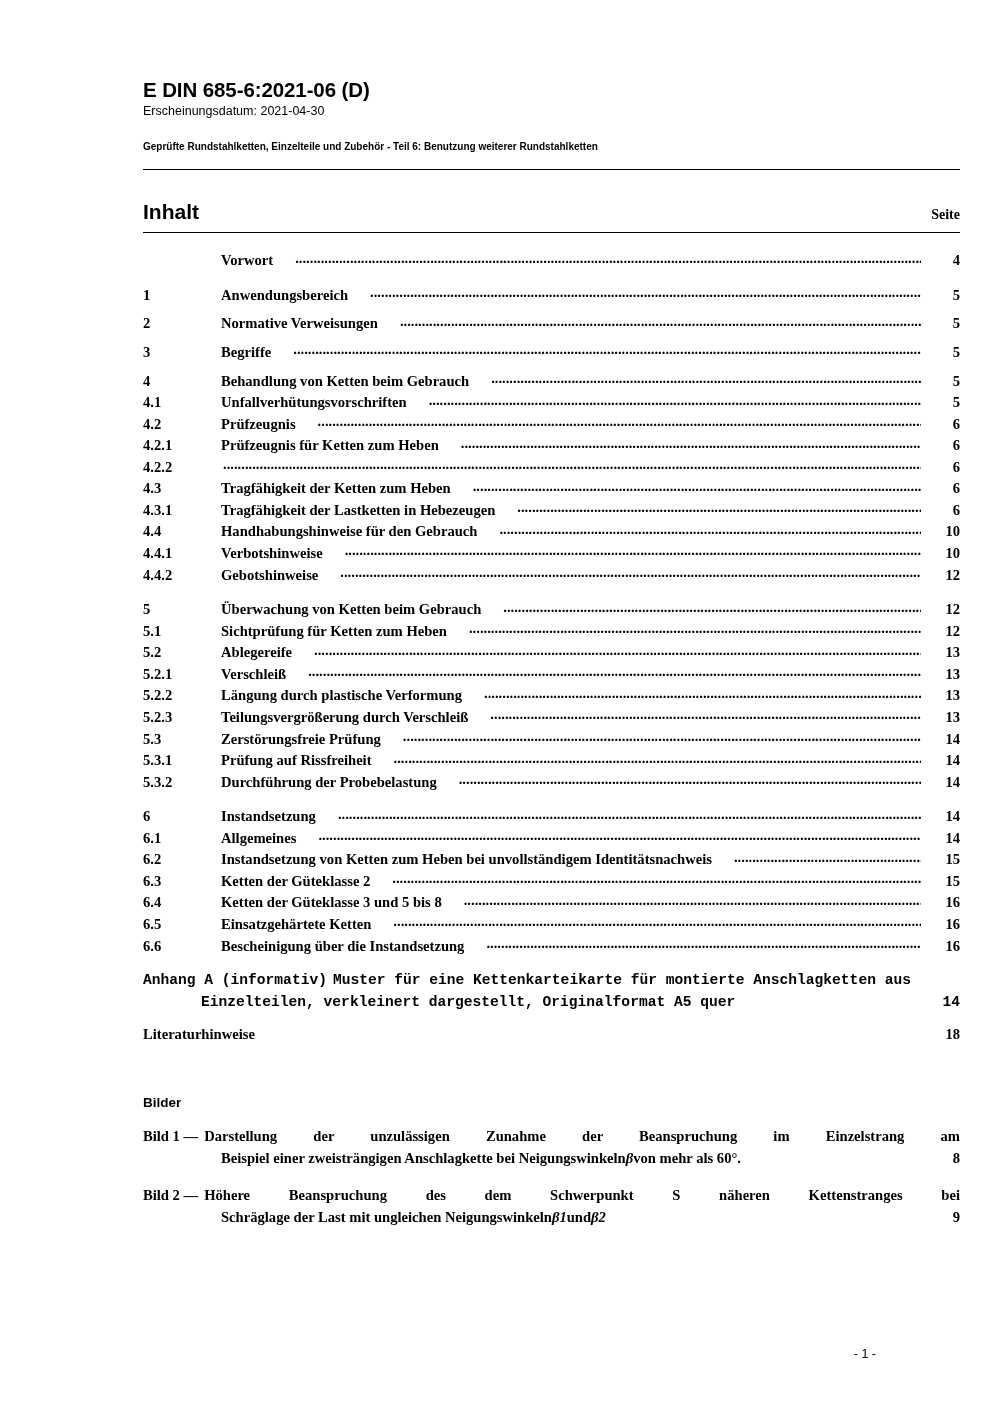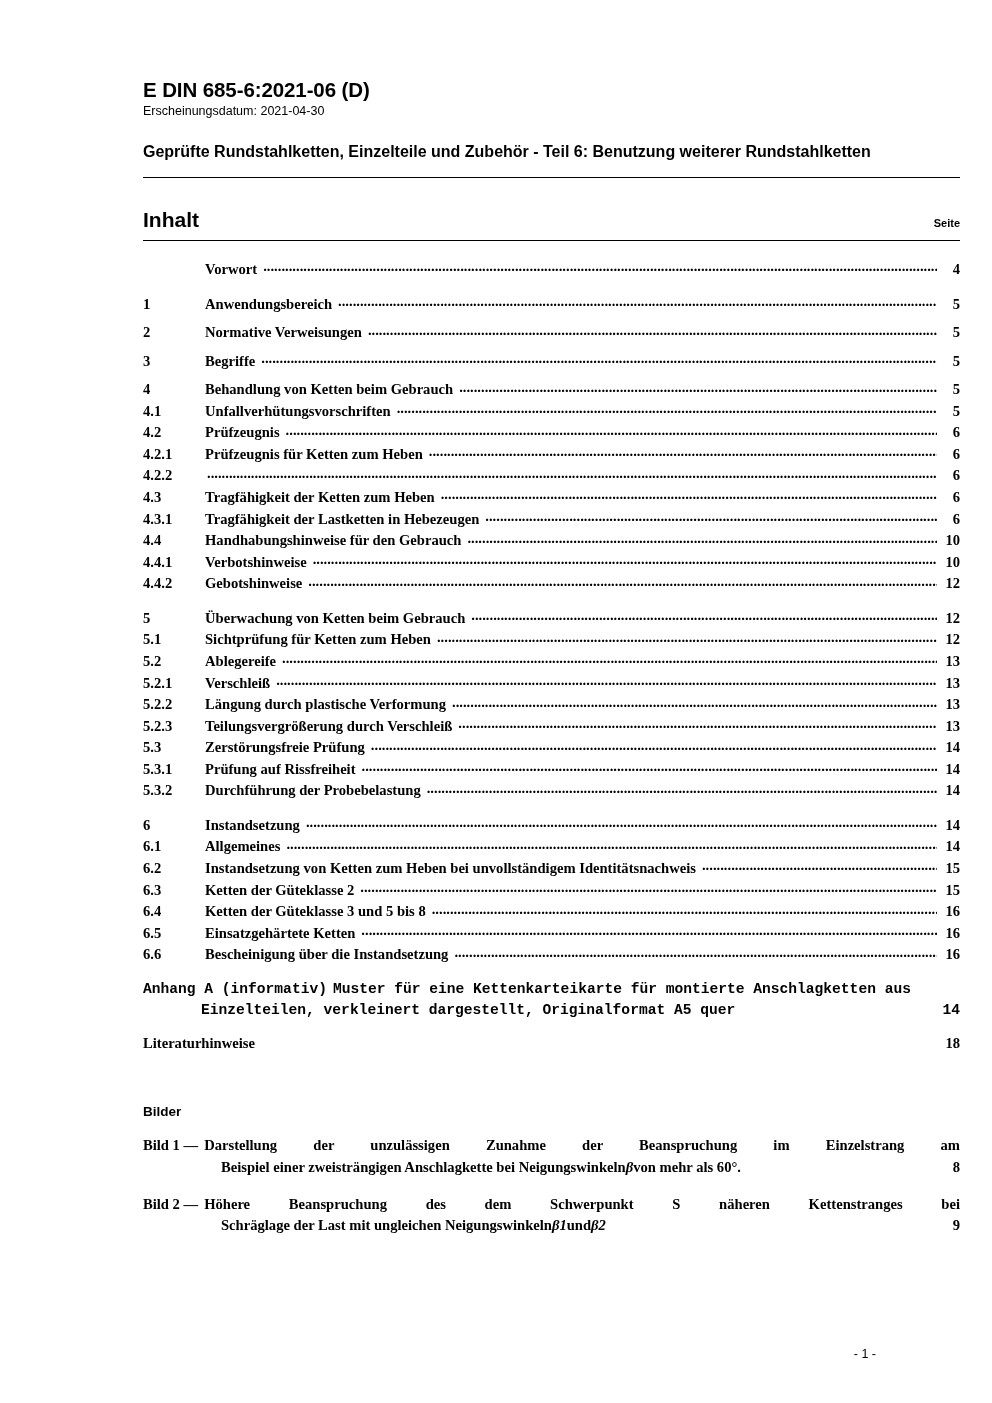--- a/index.html
+++ b/index.html
@@ -32,21 +32,21 @@
     margin: 0 0 2px 0;
   }
   .doc-date {
     font-family: "Liberation Sans", sans-serif;
     font-size: 12.5px;
     margin: 0 0 22px 0;
   }
   .doc-title {
     font-family: "Liberation Sans", sans-serif;
     font-weight: bold;
-    font-size: 16px;
+    font-size: 10px;
     line-height: 1.45;
     margin: 0 0 14px 0;
     max-width: 790px;
   }
   .rule {
     border: 0;
     border-top: 1px solid #000;
     margin: 0 0 0 0;
     width: 817px;
   }
@@ -57,44 +57,44 @@
     justify-content: space-between;
     width: 817px;
     margin-top: 30px;
   }
   .toc-head .inhalt {
     font-family: "Liberation Sans", sans-serif;
     font-weight: bold;
     font-size: 21px;
   }
   .toc-head .seite {
-    font-family: Liberation Sans, sans-serif;
-    font-weight: bold;
-    font-size: 11px;
+    font-family: Liberation Serif, serif;
+    font-weight: bold;
+    font-size: 14px;
   }
   .toc-rule {
     border: 0;
     border-top: 1px solid #000;
     width: 817px;
     margin: 8px 0 0 0;
   }
   
   .toc {
     width: 817px;
     margin-top: 16px;
   }
   .toc-row {
     display: flex;
     align-items: baseline;
     font-size: 14.6px;
     line-height: 1.0;
     padding: 2.2px 0;
     white-space: nowrap;
   }
-  .toc-row.bold { font-weight: bold; }
+  .toc-row.bold { font-weight: bold; gap: 16px; }
   .toc-row .num {
     width: 62px;
     flex: 0 0 62px;
   }
   .toc-row .label {
     flex: 0 0 auto;
     padding-right: 4px;
   }
   .toc-row .dots {
     flex: 1 1 auto;

